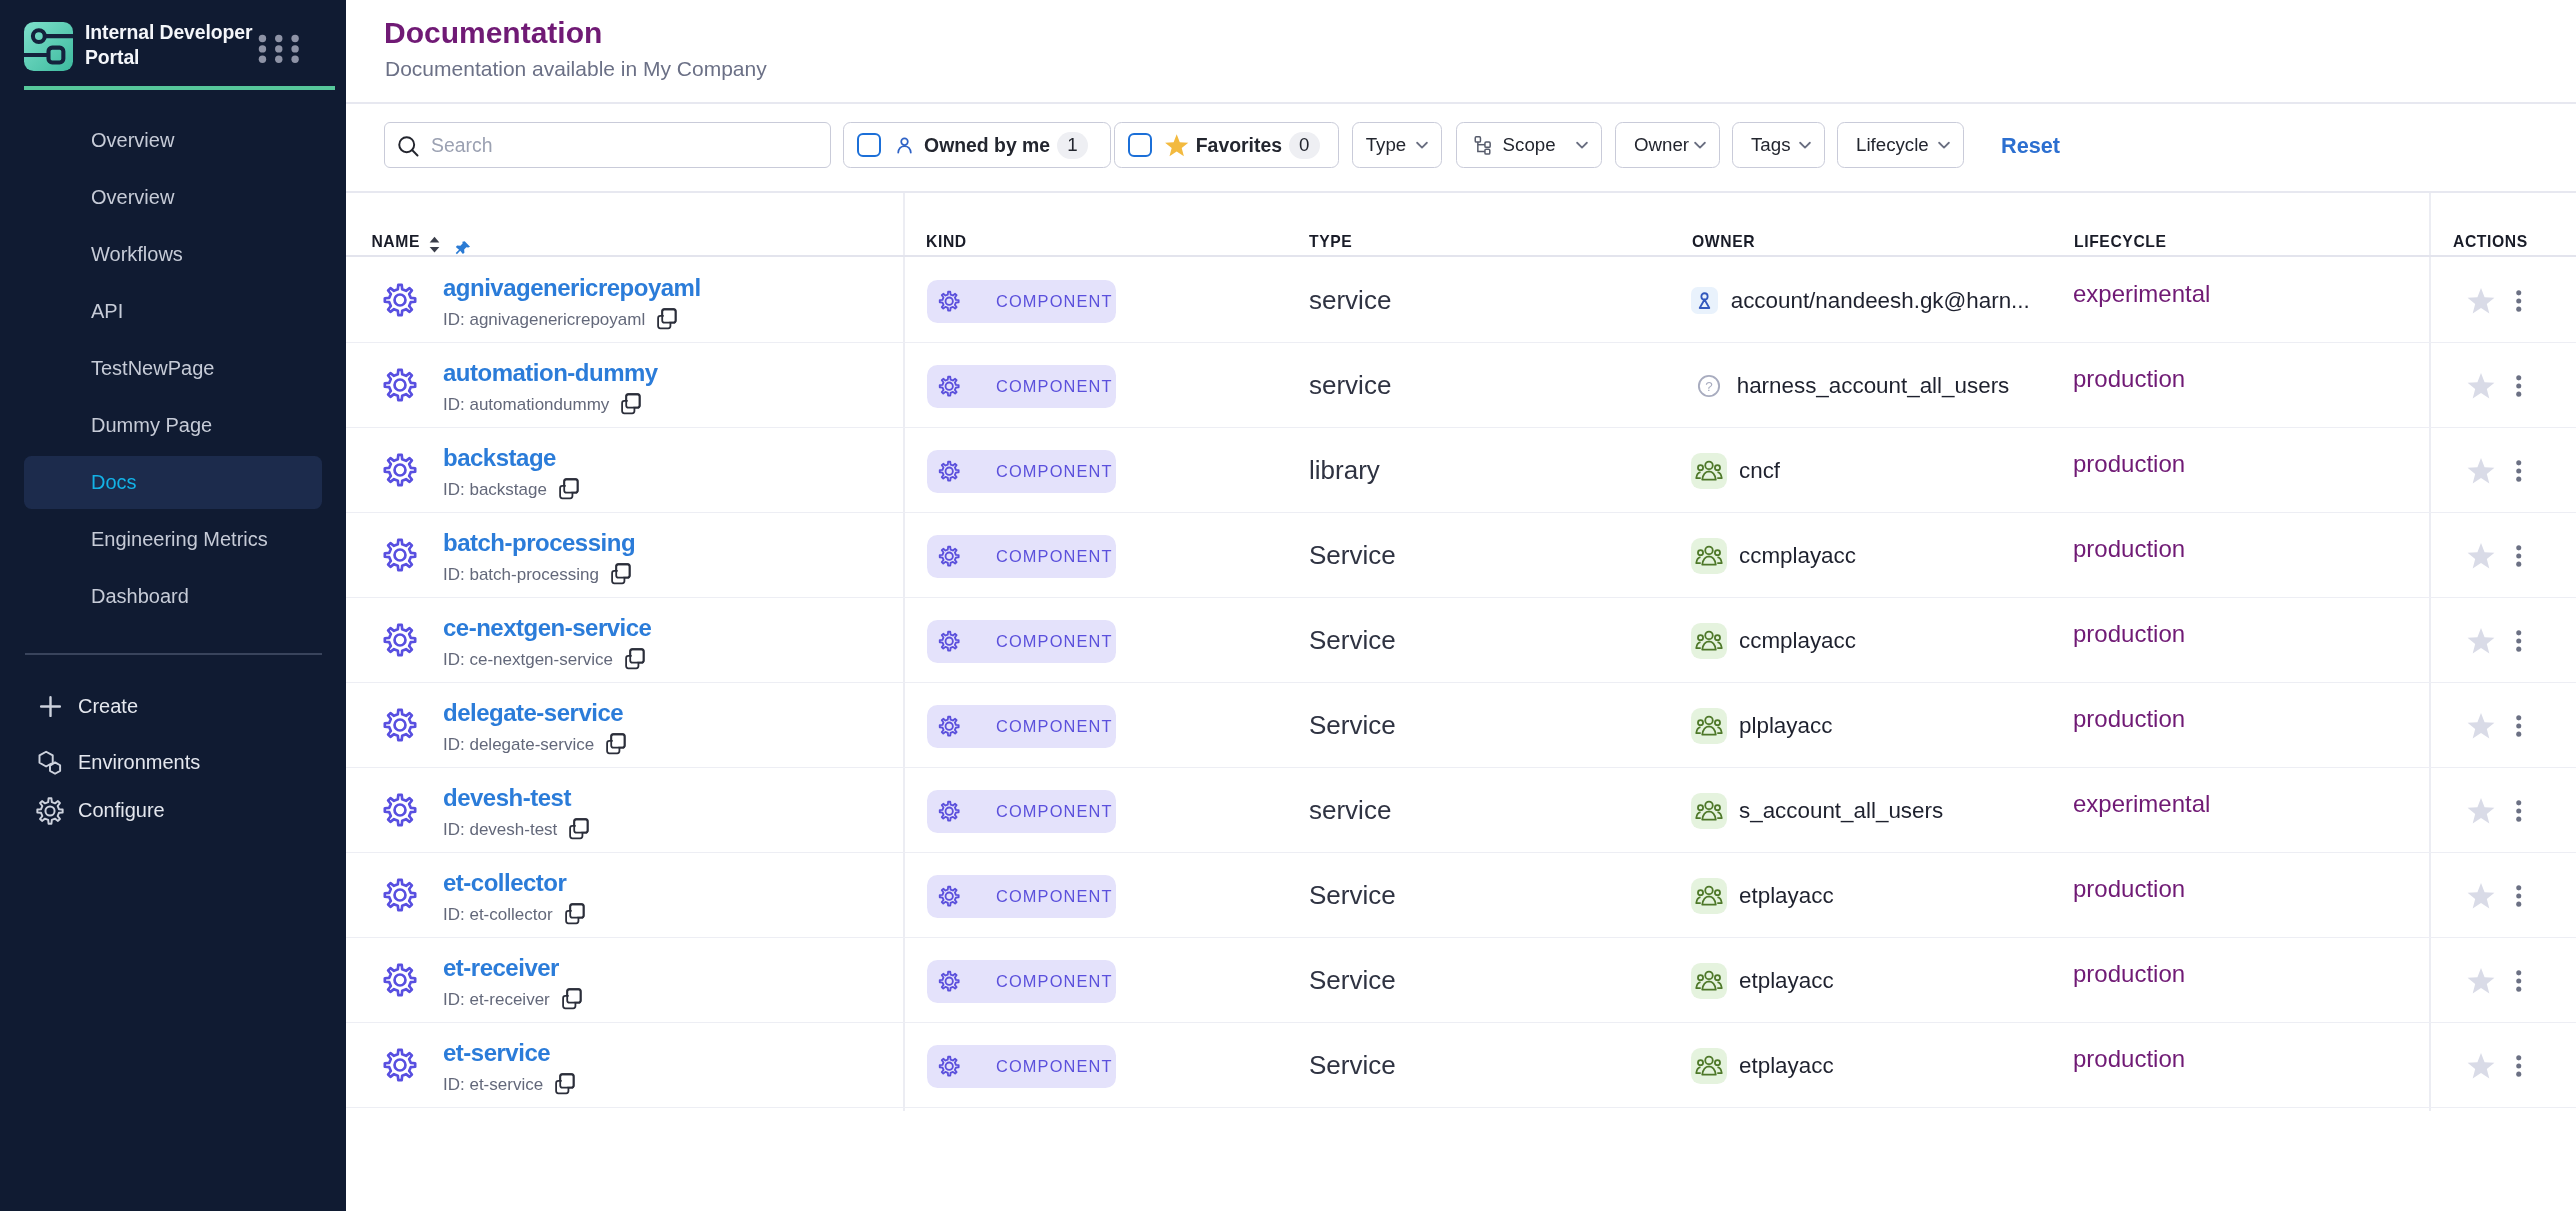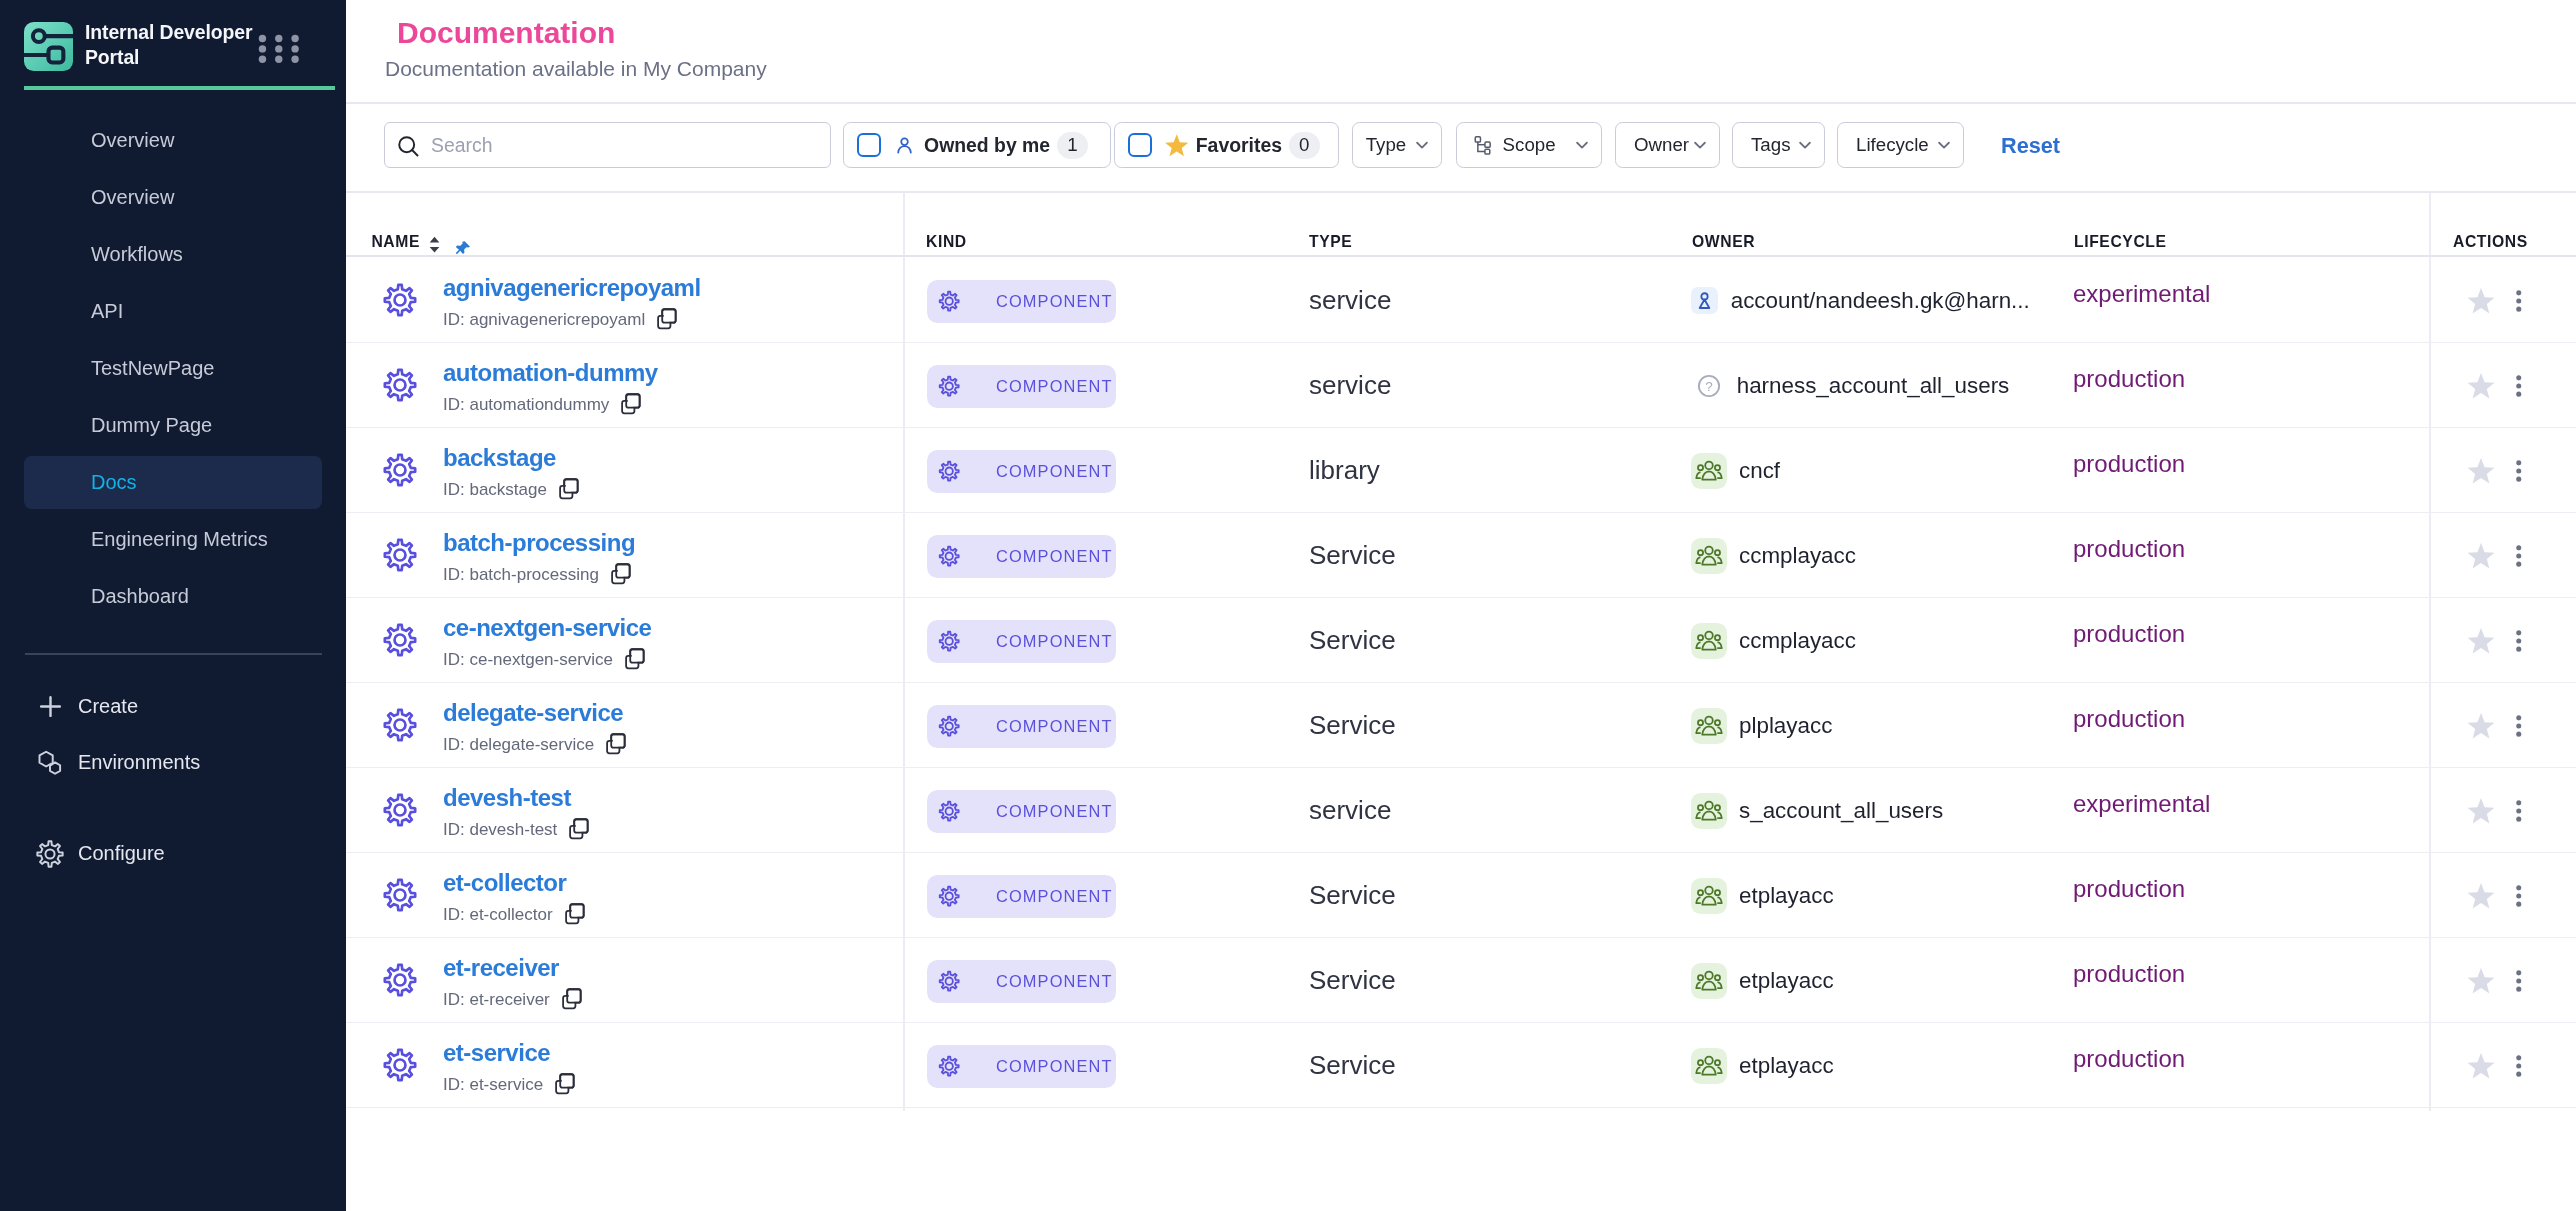--- a/index.html
+++ b/index.html
@@ -20,21 +20,21 @@
 .mitem.sel { color:#13B2E6; }
 .selbg { position:absolute; left:24px; top:1.5px; width:298px; height:53px; border-radius:7.5px; background:#1C2B4C; }
 .mitem span { position:relative; }
 .side-div { position:absolute; left:25px; top:653px; width:297px; height:1.5px; background:#39445C; }
 .bitem { position:absolute; left:0; width:346px; height:57px; display:flex; align-items:center; color:#E4E7EE; font-size:20px; }
 .bitem .bicon { position:absolute; left:35px; width:30px; height:30px; display:flex; align-items:center; justify-content:center; }
 .bitem .blabel { position:absolute; left:78px; }
 
 
 .main { position:absolute; left:346px; top:0; width:2230px; height:1211px; background:#fff; }
-h1 { position:absolute; left:51px; top:15.7px; font-size:30px; color:#ec4899; }
+h1 { position:absolute; left:38px; top:15.7px; font-size:30px; color:#701a75; }
 .subtitle { position:absolute; left:39px; top:57px; font-size:21px; color:#6B7086; }
 .hdiv1 { position:absolute; left:0; top:102px; width:2230px; height:1.5px; background:#E7E8F0; }
 .hdiv2 { position:absolute; left:0; top:191px; width:2230px; height:1.5px; background:#E7E8F0; }
 
 
 .frow { position:absolute; left:0; top:122px; height:46px; width:2230px; }
 .search { position:absolute; left:38px; top:0; width:447px; height:46px; border:1.5px solid #C9CBD9; border-radius:6px; }
 .search .ph { position:absolute; left:46px; top:11.2px; color:#9BA1B2; font-size:19.4px; }
 .fcard { position:absolute; top:0; height:46px; border:1.5px solid #C9CBD9; border-radius:7.5px; display:flex; align-items:center; background:#fff; }
 .fcard > * { flex-shrink:0; }
@@ -140,21 +140,21 @@
       </div>
   <div class="bitem" style="top:734px">
         <span class="bicon">
           <svg width="28" height="28" viewBox="0 0 36 36" fill="none" stroke="#CDD2DD" stroke-width="2.5" stroke-linejoin="round">
             <path d="M13 3.5 L21.5 8.3 L21.5 17.7 L13 22.5 L4.5 17.7 L4.5 8.3 Z"></path>
             <path d="M24.5 17.2 L31 20.9 L31 28.1 L24.5 31.8 L18 28.1 L18 21.4 Z"></path>
           </svg>
         </span>
         <span class="blabel">Environments</span>
       </div>
-  <div class="bitem" style="top:825px">
+  <div class="bitem" style="top:782px">
         <span class="bicon">
           <svg width="30" height="30" viewBox="0 0 46 46">
             <path d="M15.3 11.3 L20.2 9.3 L20.8 3.6 L25.2 3.6 L25.8 9.3 L25.8 9.3 L30.7 11.3 L35.2 7.8 L38.2 10.8 L34.7 15.3 L34.7 15.3 L36.7 20.2 L42.4 20.8 L42.4 25.2 L36.7 25.8 L36.7 25.8 L34.7 30.7 L38.2 35.2 L35.2 38.2 L30.7 34.7 L30.7 34.7 L25.8 36.7 L25.2 42.4 L20.8 42.4 L20.2 36.7 L20.2 36.7 L15.3 34.7 L10.8 38.2 L7.8 35.2 L11.3 30.7 L11.3 30.7 L9.3 25.8 L3.6 25.2 L3.6 20.8 L9.3 20.2 L9.3 20.2 L11.3 15.3 L7.8 10.8 L10.8 7.8 L15.3 11.3 Z" fill="none" stroke="#CDD2DD" stroke-width="3.0" stroke-linejoin="round"></path>
             <circle cx="23" cy="23" r="7" fill="none" stroke="#CDD2DD" stroke-width="3.0"></circle>
           </svg>
         </span>
         <span class="blabel">Configure</span>
       </div>
 </div>
 

